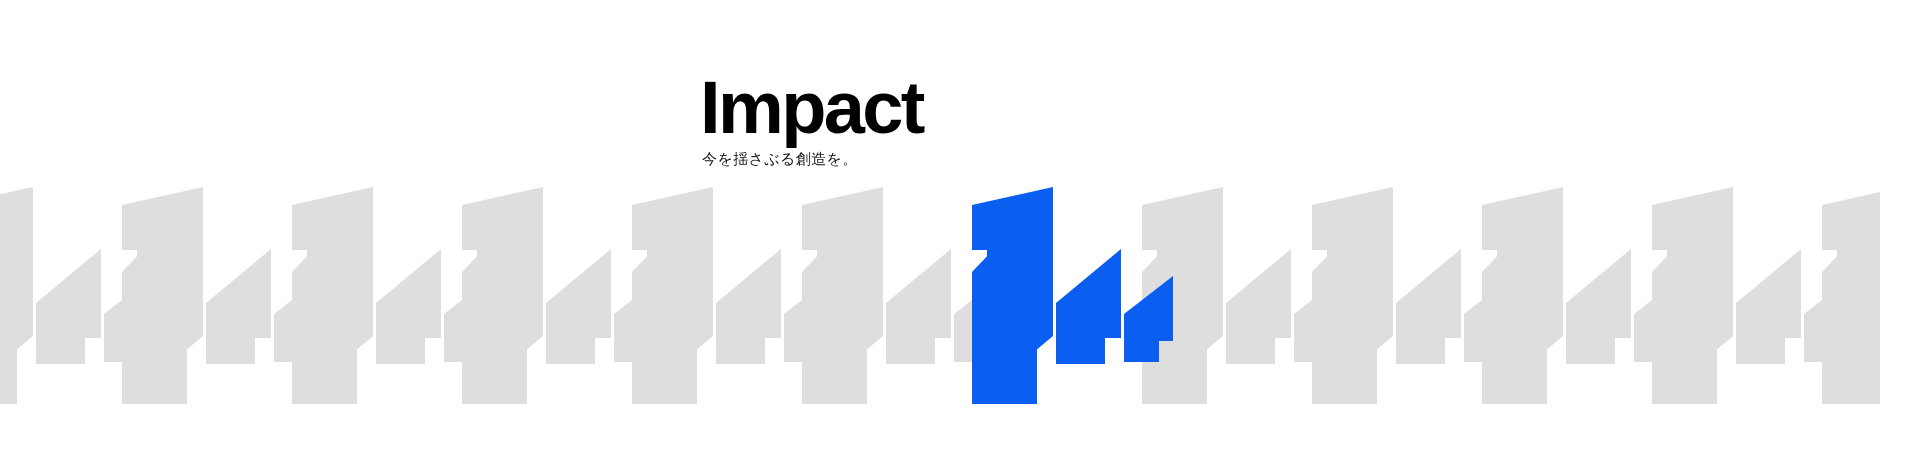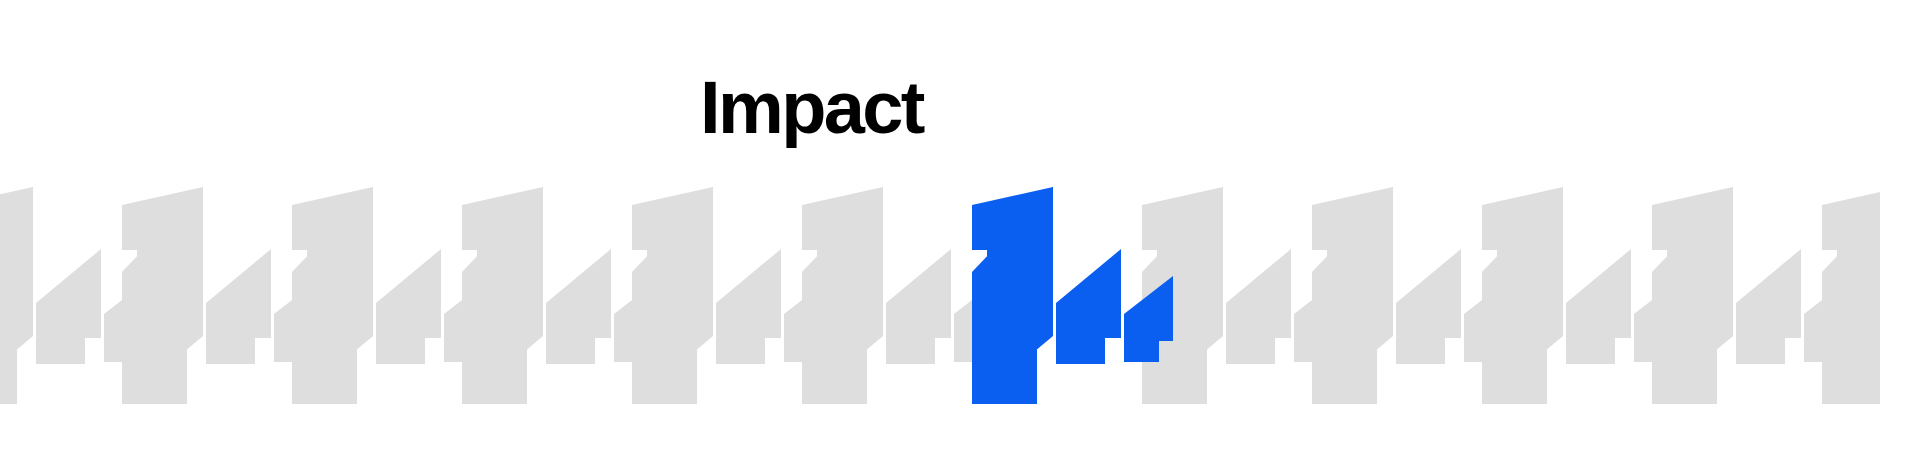--- a/index.html
+++ b/index.html
@@ -146,15 +146,16 @@
       <g fill="#0B5FF0">
         <use href="#unit" x="1020" y="0"></use>
       </g>
     </svg>
   </div>
 
   <div class="text-block">
     <h1 class="headline">
       <span class="headline-line-1">Impact</span>
     </h1>
+    <p class="subtitle">今を揺さぶる創造を。</p>
   </div>
 
 </div>
 
 </body></html>

